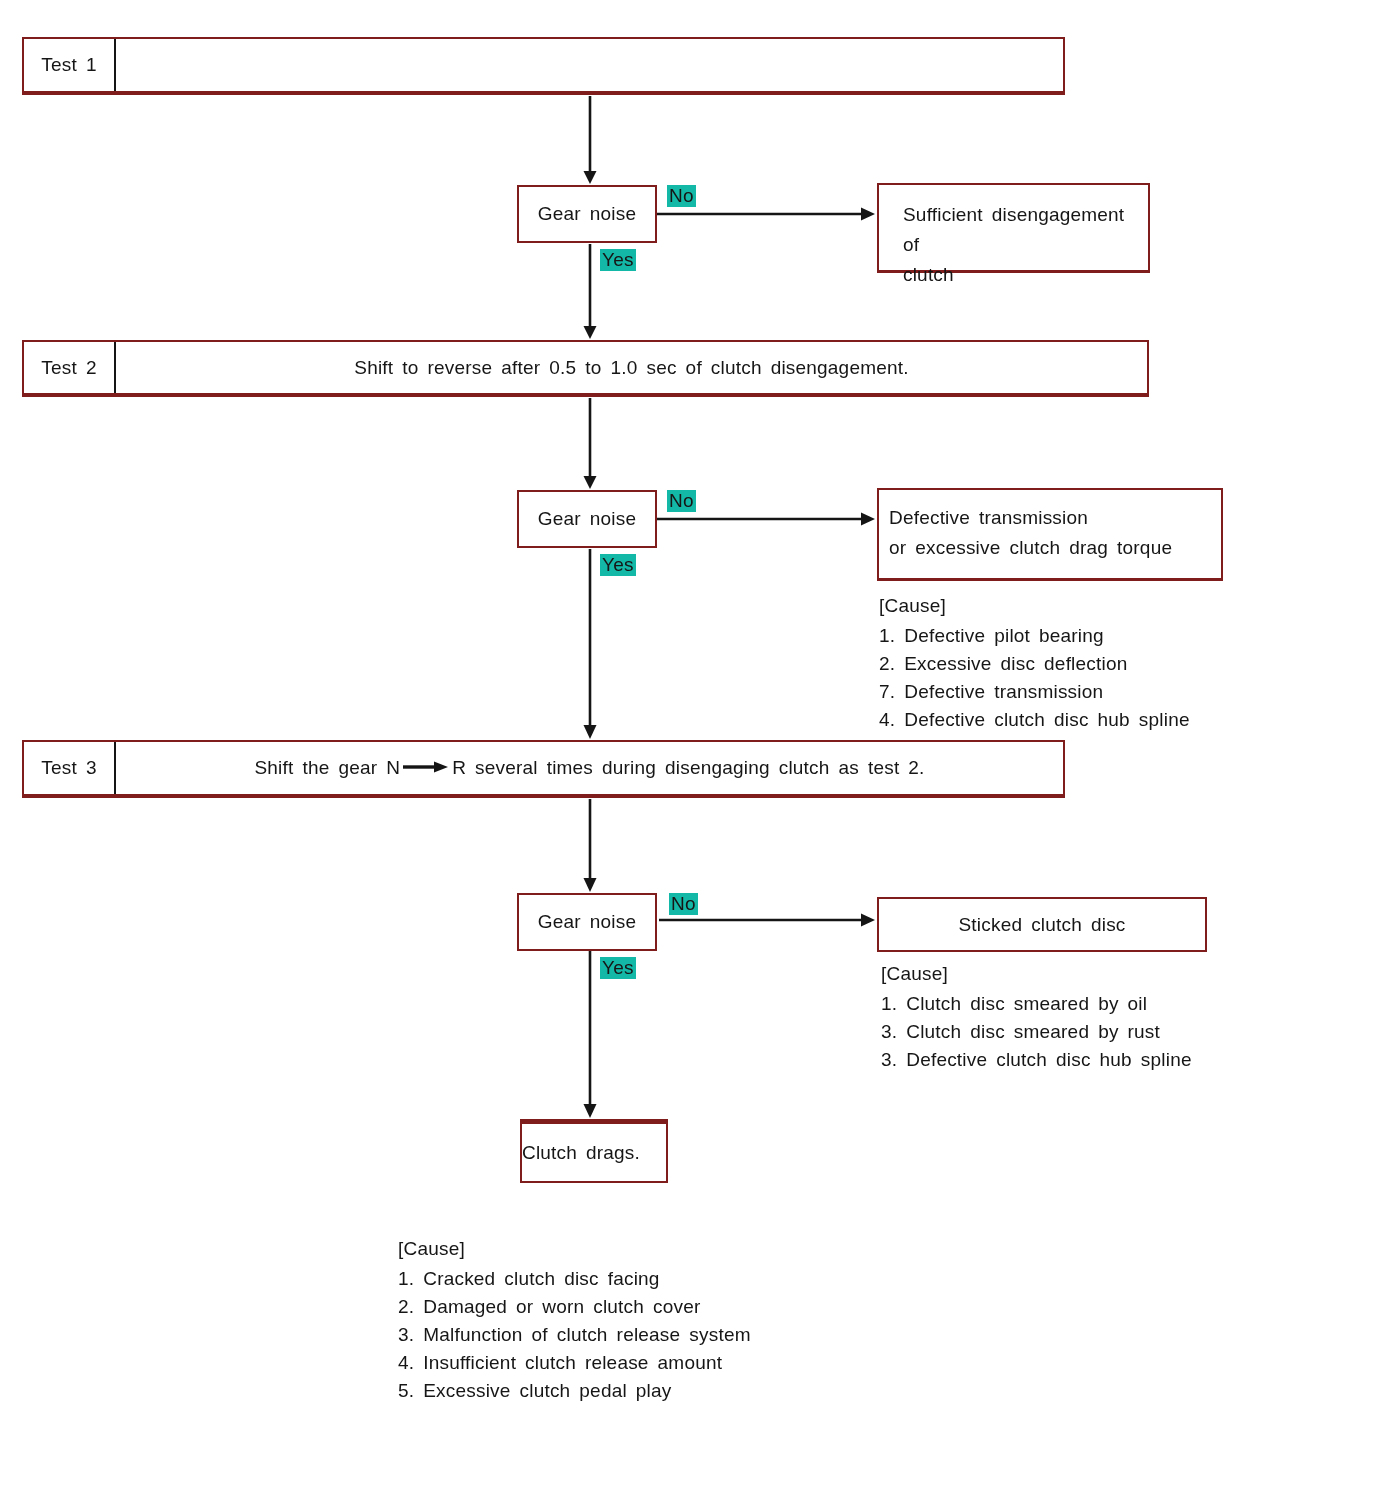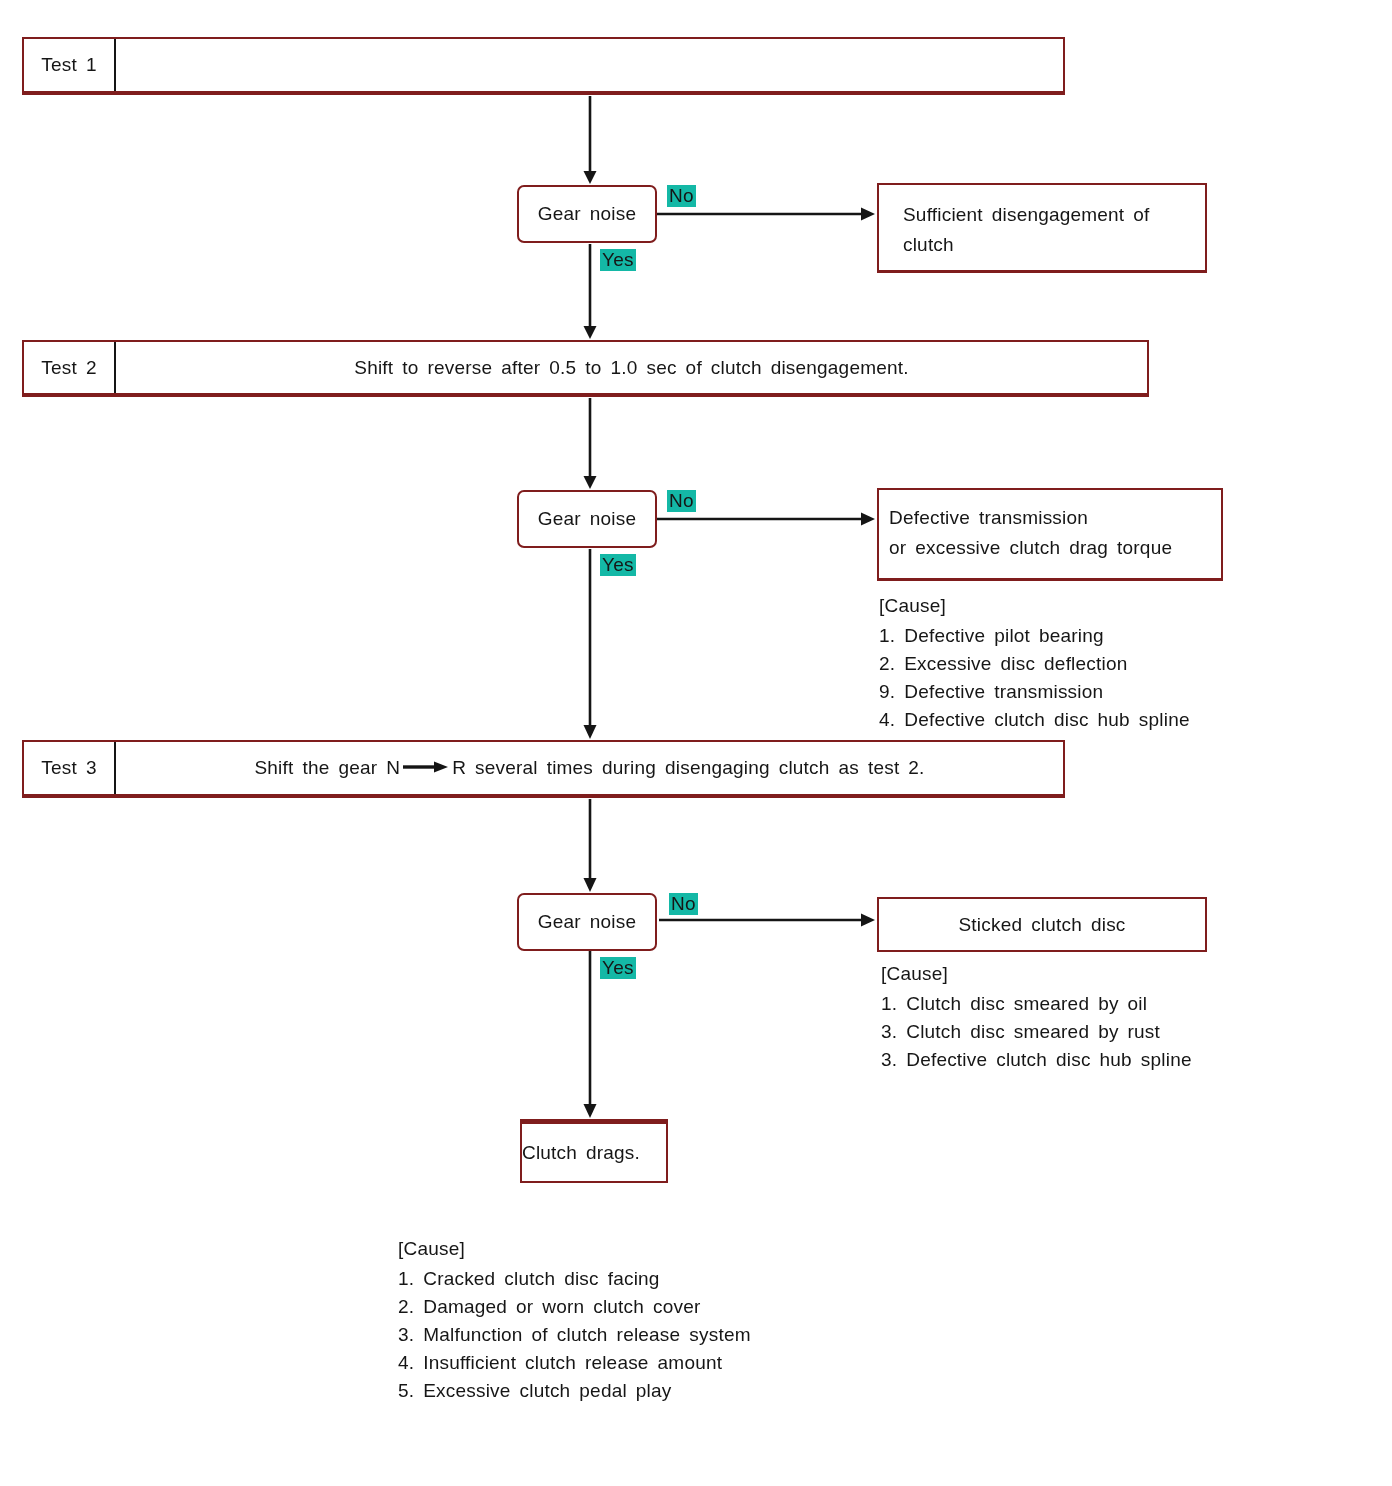--- a/index.html
+++ b/index.html
@@ -50,21 +50,20 @@
     align-items: center;
     justify-content: center;
     padding: 0 12px;
     text-align: center;
   }
   .decision {
     display: flex;
     align-items: center;
     justify-content: center;
     text-align: right;
-    border-radius: 7px;
   }
   .outcome {
     line-height: 30px;
   }
   .outcome .pad {
     padding: 15px 10px 0 24px;
   }
   .outcome2 .pad {
     padding: 13px 8px 0 10px;
   }
@@ -140,21 +139,21 @@
   <div class="box test-row" style="left:22px; top:37px; width:1043px; height:58px;">
     <div class="test-label">Test 1</div>
   </div>
 
   <div class="box decision" style="left:517px; top:185px; width:140px; height:58px;">
     <span>Gear noise</span>
   </div>
   <div class="branch-label" style="left:667px; top:185px;">No</div>
   <div class="branch-label" style="left:600px; top:249px;">Yes</div>
 
-  <div class="box outcome" style="left:877px; top:183px; width:330px; height:90px; border-bottom-width:3px;">
+  <div class="box outcome" style="left:877px; top:183px; width:273px; height:90px; border-bottom-width:3px;">
     <div class="pad">
       <div>Sufficient disengagement of</div>
       <div>clutch</div>
     </div>
   </div>
 
   <div class="box test-row" style="left:22px; top:340px; width:1127px; height:57px;">
     <div class="test-label">Test 2</div>
     <div class="test-desc">Shift to reverse after 0.5 to 1.0 sec of clutch disengagement.</div>
   </div>
@@ -170,21 +169,21 @@
       <div>Defective transmission</div>
       <div>or excessive clutch drag torque</div>
     </div>
   </div>
 
   <div class="cause" style="left:879px; top:592px; width:420px;">
     <div class="cause-title">[Cause]</div>
     <ul>
       <li>1. Defective pilot bearing</li>
       <li>2. Excessive disc deflection</li>
-      <li>9. Defective transmission</li>
+      <li>7. Defective transmission</li>
       <li>4. Defective clutch disc hub spline</li>
     </ul>
   </div>
 
   <div class="box test-row" style="left:22px; top:740px; width:1043px; height:58px;">
     <div class="test-label">Test 3</div>
     <div class="test-desc">
       <span>Shift the gear N</span>
       <svg class="nr-arrow" width="46" height="14" viewBox="0 0 46 14" xmlns="http://www.w3.org/2000/svg">
         <line x1="0" y1="7" x2="32" y2="7" stroke="#151515" stroke-width="3.4"></line>

